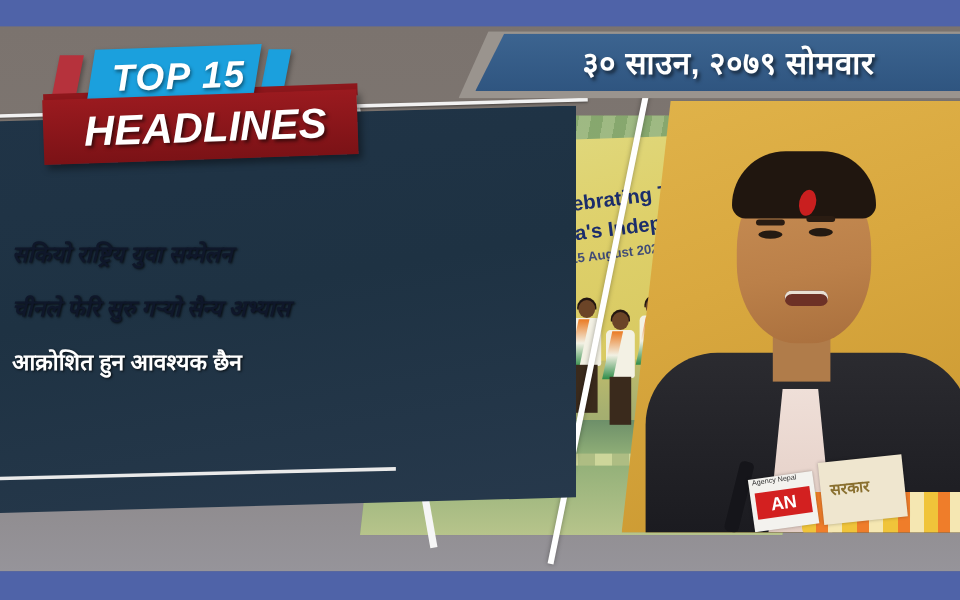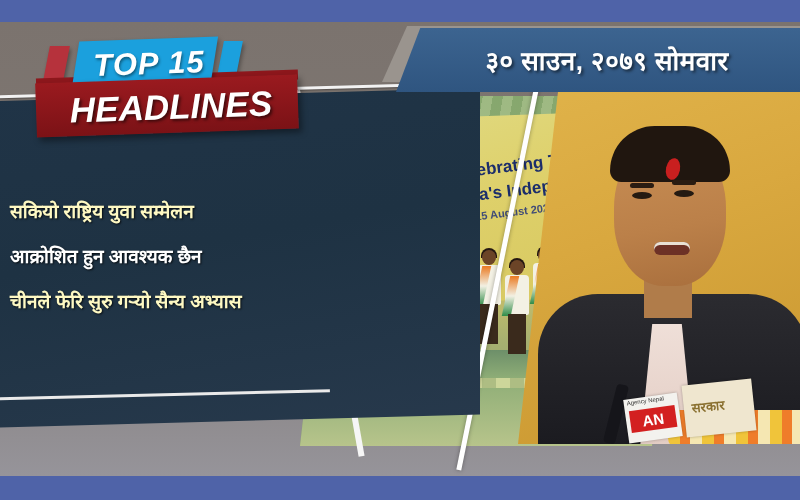--- a/index.html
+++ b/index.html
@@ -39,27 +39,27 @@
   .hl-plate-top{position:absolute;left:-2px;top:38px;width:262px;height:10px;background:#8d171c;
       transform:rotate(-2deg);}
   .hl-txt{position:absolute;left:8px;top:46px;width:250px;height:50px;display:flex;align-items:center;
       justify-content:center;color:#fff;font-weight:bold;font-style:italic;font-size:35px;
       letter-spacing:0px;transform:rotate(-2deg);text-shadow:2px 2px 3px rgba(0,0,0,.55);}
 
   
   .headlines{position:absolute;left:10px;top:188px;width:400px;}
   .hrow{height:45px;display:flex;align-items:center;font-size:19px;font-weight:bold;
         text-shadow:1px 1px 2px rgba(0,0,0,.75);white-space:nowrap;}
-  .hrow.c-yellow{color:#fef9c3;}
+  .hrow.c-yellow{color:#0f172a;font-style:italic;}
   .hrow.c-white{color:#ffffff;}
 
   
   .date-shadow{position:absolute;left:382px;top:26px;width:418px;height:56px;background:#9a948e;
       clip-path:polygon(6% 0%, 100% 0%, 100% 100%, 0% 100%);}
-  .date-ribbon{position:absolute;left:396px;top:28px;width:404px;height:64px;
+  .date-ribbon{position:absolute;left:396px;top:28px;width:404px;height:48px;
       background:linear-gradient(180deg,#3c6490 0%,#2f5580 100%);
       clip-path:polygon(6% 0%, 100% 0%, 100% 100%, 0% 100%);
       display:flex;align-items:center;justify-content:center;}
   .date-txt{color:#fff;font-size:26px;font-weight:bold;letter-spacing:.5px;
       text-shadow:2px 2px 3px rgba(0,0,0,.55);padding-left:18px;}
 
   
   .collage{position:absolute;left:300px;top:88px;width:500px;height:360px;}
 
   
@@ -283,22 +283,22 @@
 
     <div class="frameline"></div>
   </div>
 
   <div class="navy-panel"></div>
   <div class="navy-line"></div>
   <div class="navy-line-low"></div>
 
   <div class="headlines">
     <div class="hrow c-yellow">सकियो राष्ट्रिय युवा सम्मेलन</div>
+    <div class="hrow c-yellow">चीनले फेरि सुरु गर्‍यो सैन्य अभ्यास</div>
     <div class="hrow c-white">आक्रोशित हुन आवश्यक छैन</div>
-    <div class="hrow c-yellow">चीनले फेरि सुरु गर्‍यो सैन्य अभ्यास</div>
   </div>
 
   <div class="logo">
     <div class="acc-red"></div>
     <div class="acc-blue"></div>
     <div class="hl-plate-top"></div>
     <div class="top-plate"></div>
     <div class="top-txt">TOP 15</div>
     <div class="hl-plate"></div>
     <div class="hl-txt">HEADLINES</div>

